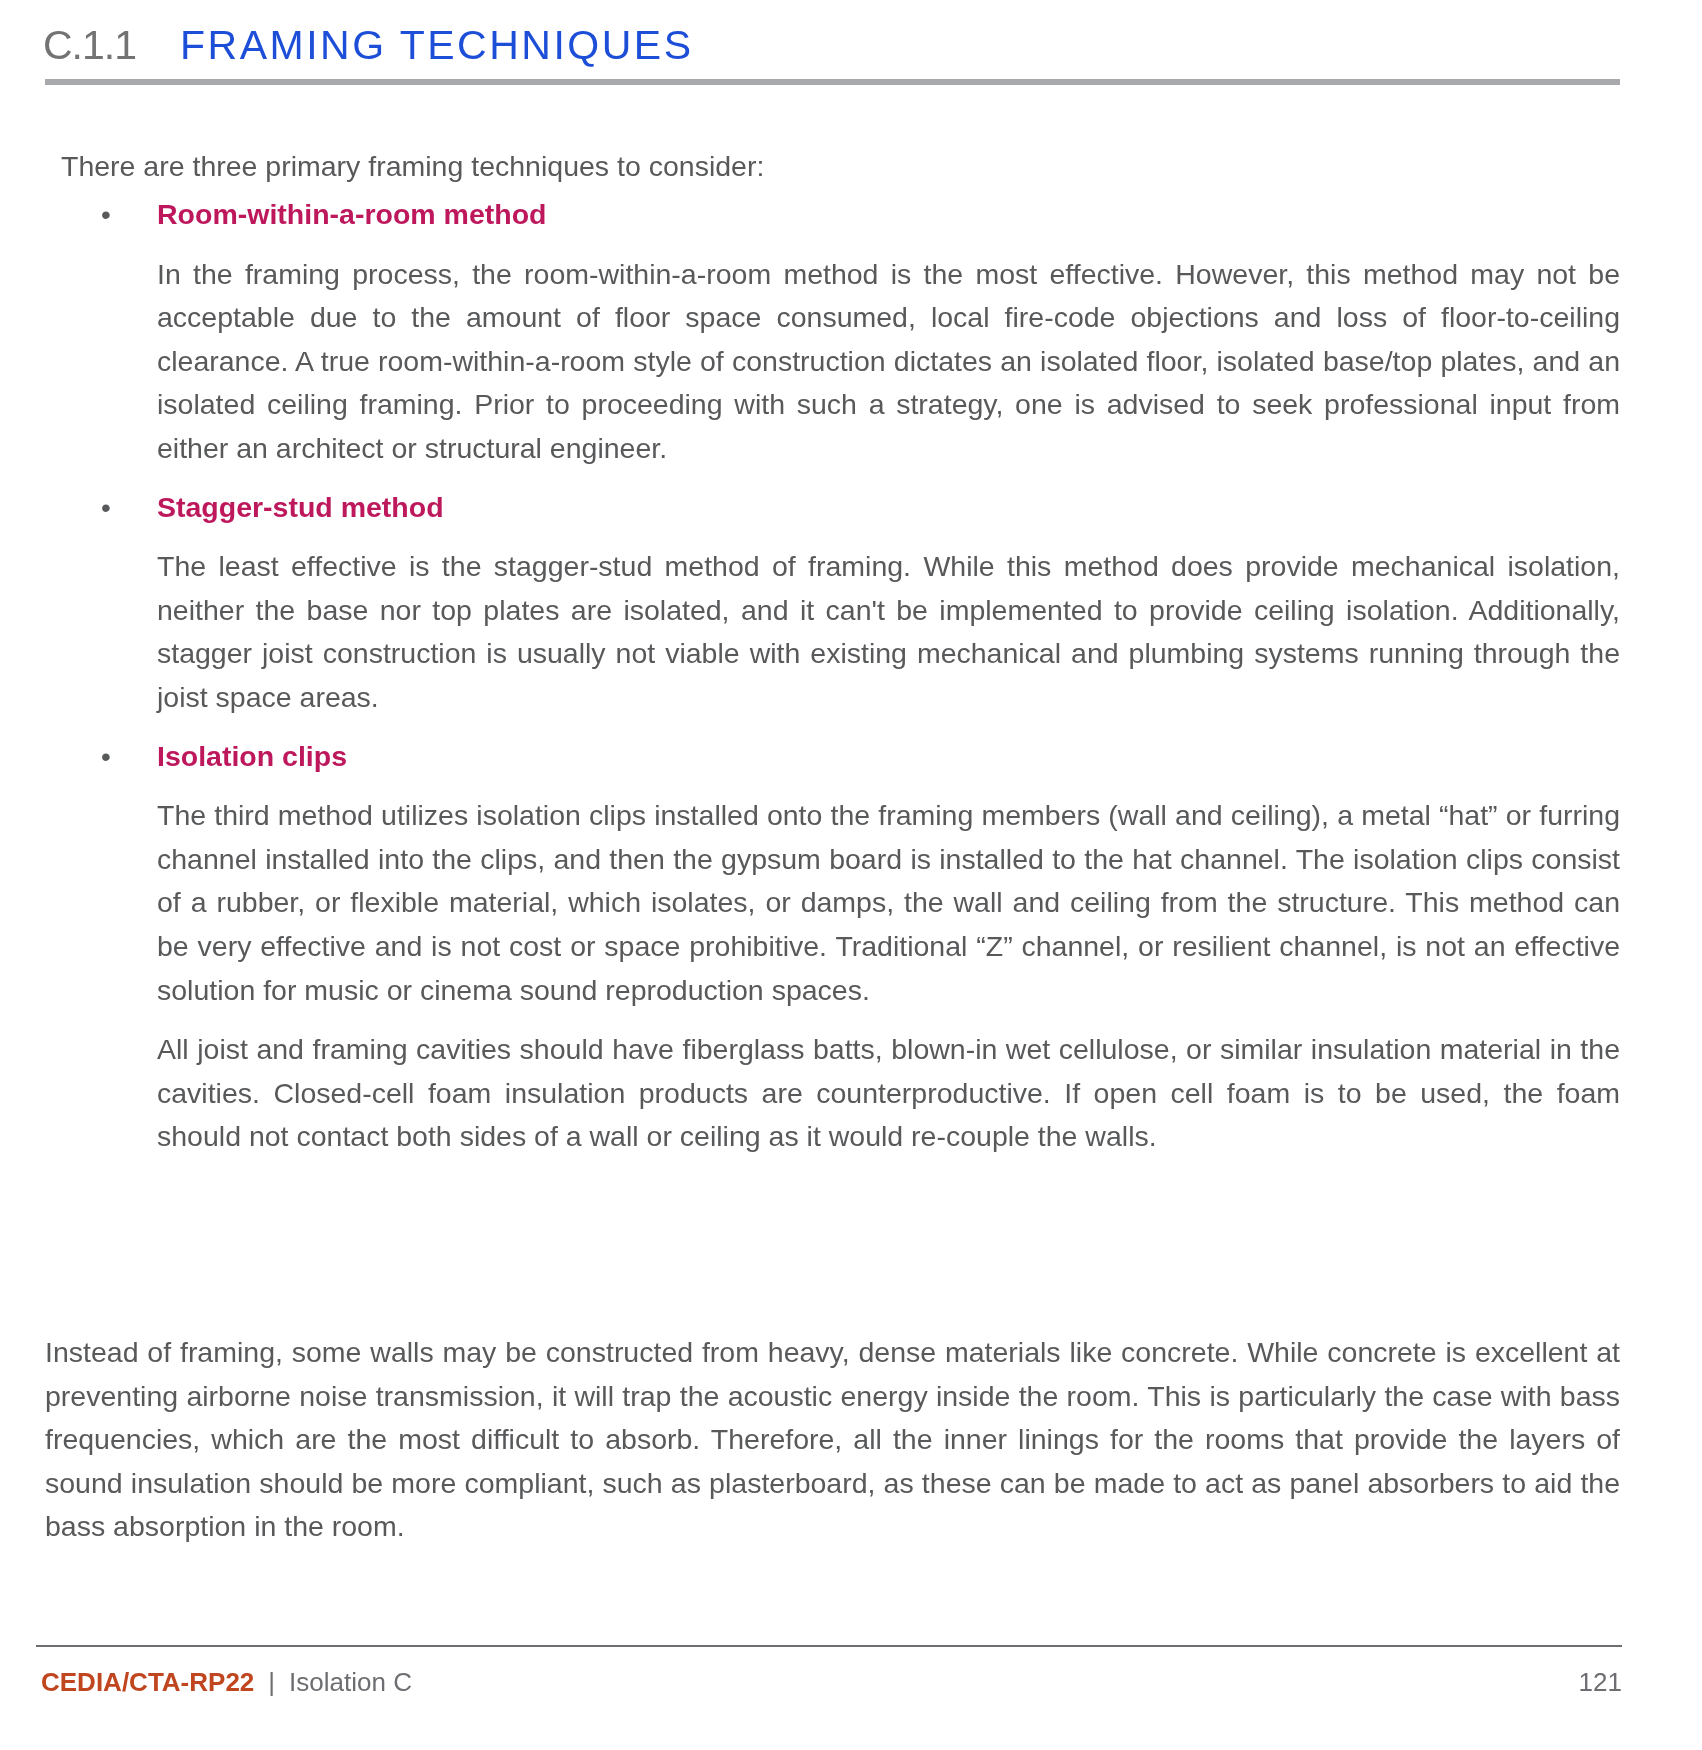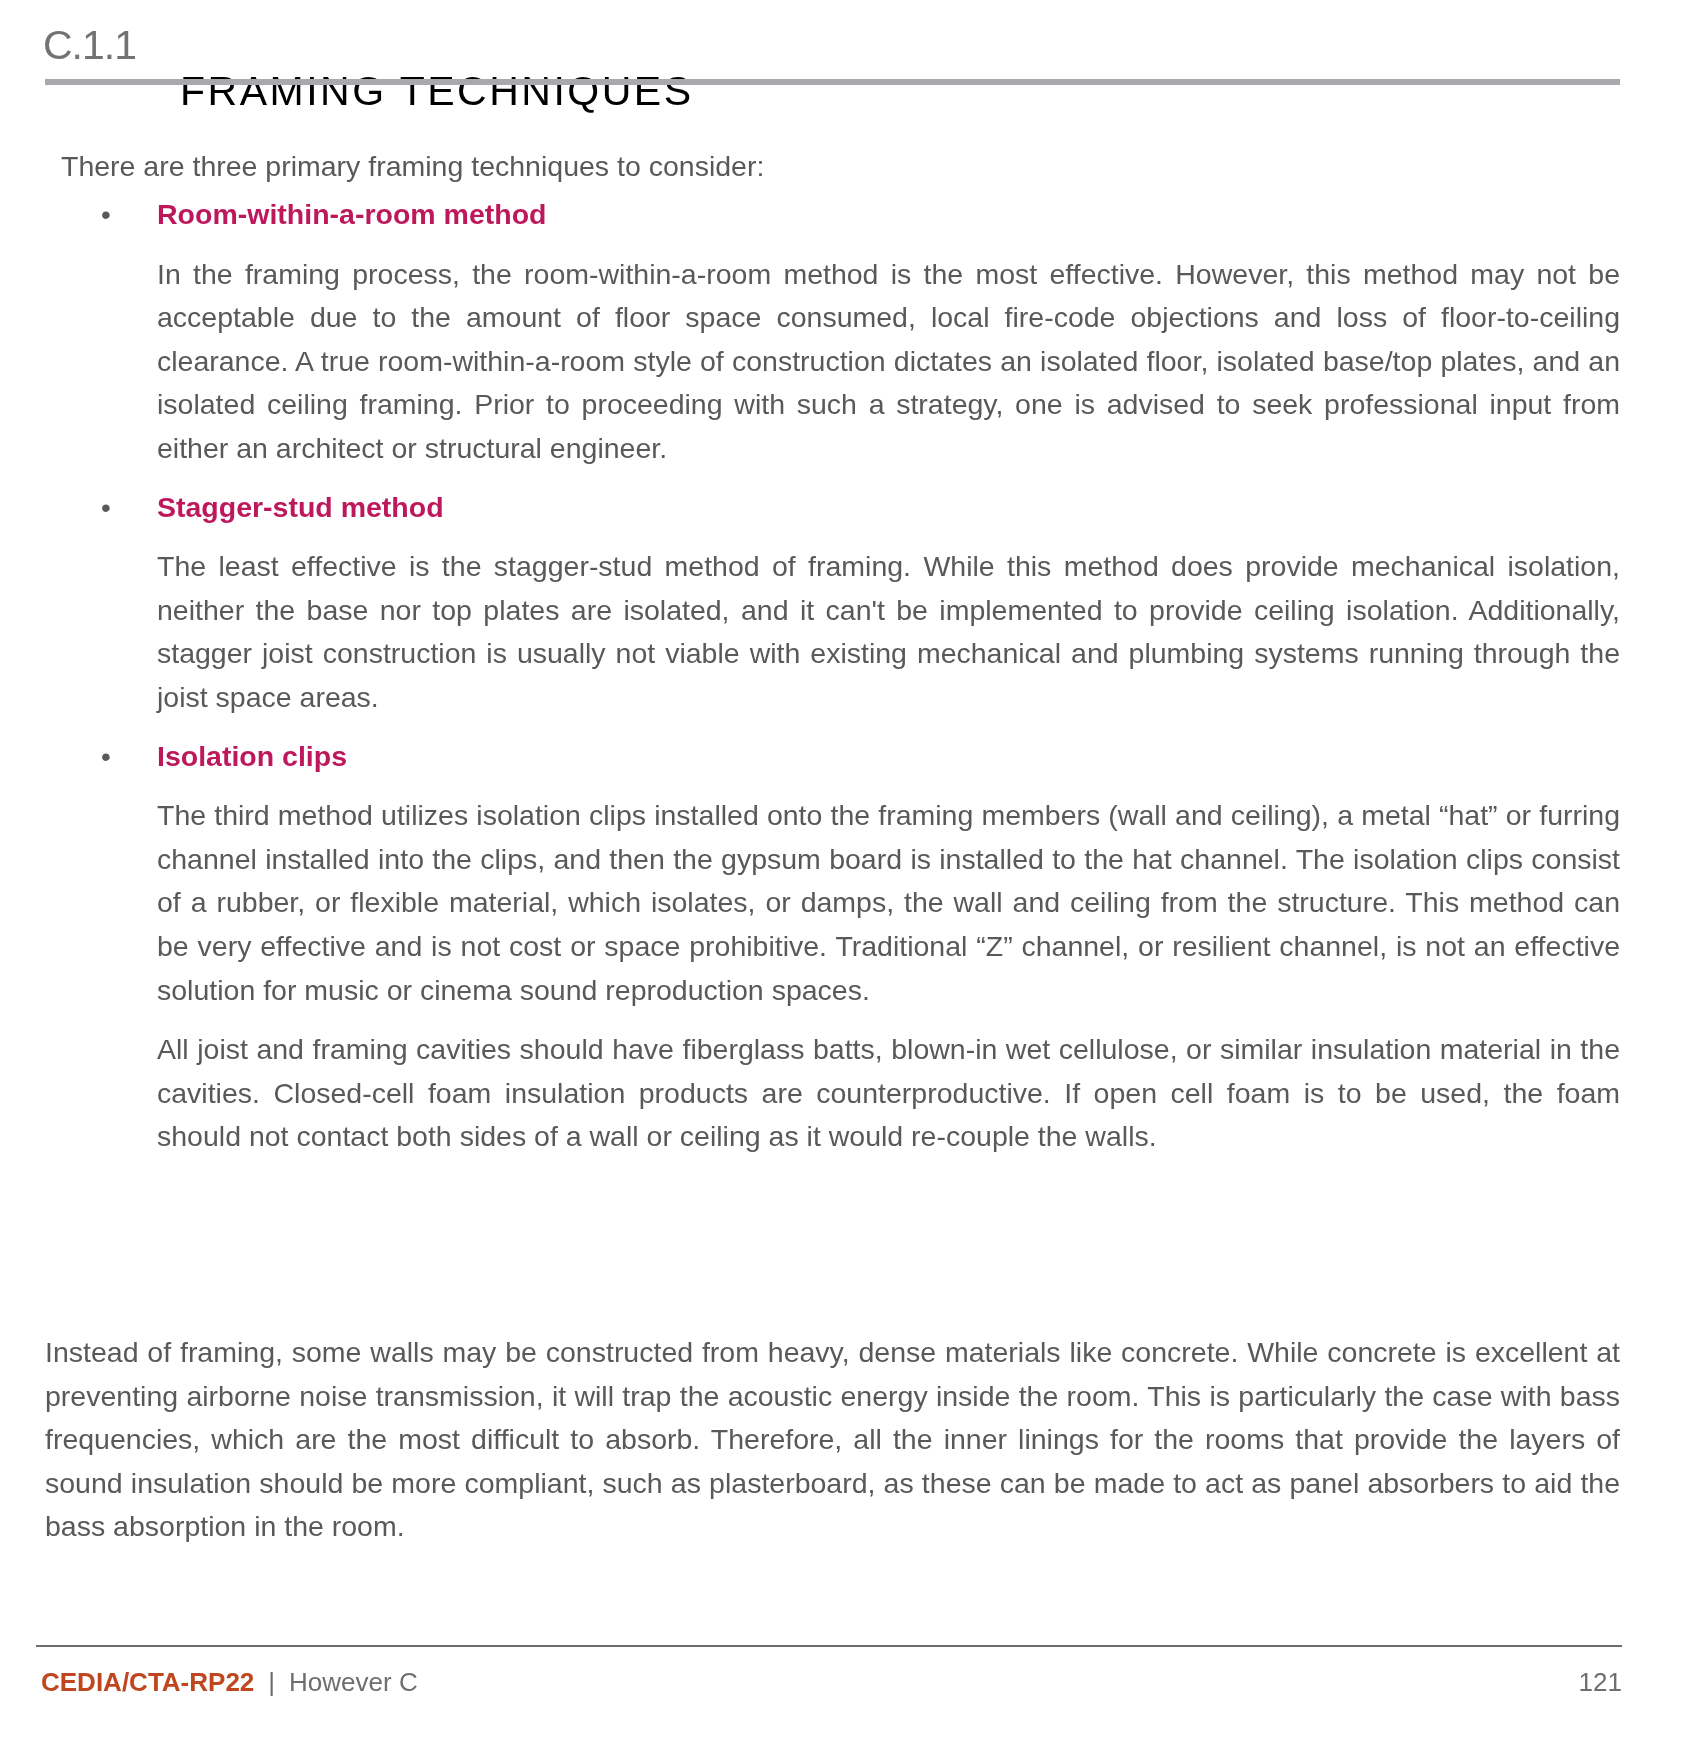--- a/index.html
+++ b/index.html
@@ -1,20 +1,20 @@
 <!DOCTYPE html>
 <html><head>
 <meta charset="utf-8">
 <style>
   html, body { margin:0; padding:0; background:#ffffff; }
   body { width:1702px; height:1750px; position:relative; overflow:hidden;
          font-family:"Liberation Sans", sans-serif; color:#58595b; }
   .page-title { position:absolute; left:43px; top:20px; height:50px; white-space:nowrap; }
   .sec-num { position:absolute; left:0; top:0; font-size:41px; color:#737373; letter-spacing:-1px; line-height:50px; }
-  .sec-title { position:absolute; left:137px; top:0; font-size:41px; color:#000000; letter-spacing:2.5px; line-height:50px;margin-top:46px; }
+  .sec-title { position:absolute; left:137px; top:0; font-size:41px; color:#1d4ed8; letter-spacing:2.5px; line-height:50px; }
   .header-rule { position:absolute; left:45px; top:79px; width:1575px; height:6px; background:#a7a9ac; }
 
   .body-text { font-size:28.5px; line-height:43.6px; text-align:justify; }
   .intro { position:absolute; left:45px; top:129px; width:1575px; }
   .list { position:absolute; left:45px; top:193px; width:1575px; }
   .item { position:relative; padding-left:112px; }
   .bullet { position:absolute; left:56px; top:0; font-size:28px; line-height:43.6px; color:#58595b; }
   .item-head { font-weight:bold; font-size:28.5px; line-height:43.6px; color:#be185d; margin:0 0 13px 0; }
   .item-para { margin:16px 0 15px 0; }
   .item + .item { margin-top:6px; }
@@ -54,15 +54,15 @@
     <p class="item-head">Isolation clips</p>
     <p class="body-text item-para">The third method utilizes isolation clips installed onto the framing members (wall and ceiling), a metal “hat” or furring channel installed into the clips, and then the gypsum board is installed to the hat channel. The isolation clips consist of a rubber, or flexible material, which isolates, or damps, the wall and ceiling from the structure. This method can be very effective and is not cost or space prohibitive. Traditional “Z” channel, or resilient channel, is not an effective solution for music or cinema sound reproduction spaces.</p>
     <p class="body-text item-para">All joist and framing cavities should have fiberglass batts, blown-in wet cellulose, or similar insulation material in the cavities. Closed-cell foam insulation products are counterproductive. If open cell foam is to be used, the foam should not contact both sides of a wall or ceiling as it would re-couple the walls.</p>
   </div>
 </div>
 
 <p class="body-text closing" style="margin:0">Instead of framing, some walls may be constructed  from heavy, dense materials like concrete. While concrete is excellent at preventing airborne noise transmission, it will trap the acoustic energy inside the room. This is particularly the case with bass frequencies, which are the most difficult to absorb. Therefore, all the inner linings for the rooms that provide the layers of sound insulation should be more compliant, such as plasterboard, as these can be made to act as panel absorbers to aid the bass absorption in the room.</p>
 
 <div class="footer-rule"></div>
 <div class="footer">
-  <span class="footer-brand">CEDIA/CTA-RP22</span><span class="footer-sep">|</span><span class="footer-section">However C</span>
+  <span class="footer-brand">CEDIA/CTA-RP22</span><span class="footer-sep">|</span><span class="footer-section">Isolation C</span>
   <span class="page-num">121</span>
 </div>
 
 </body></html>

